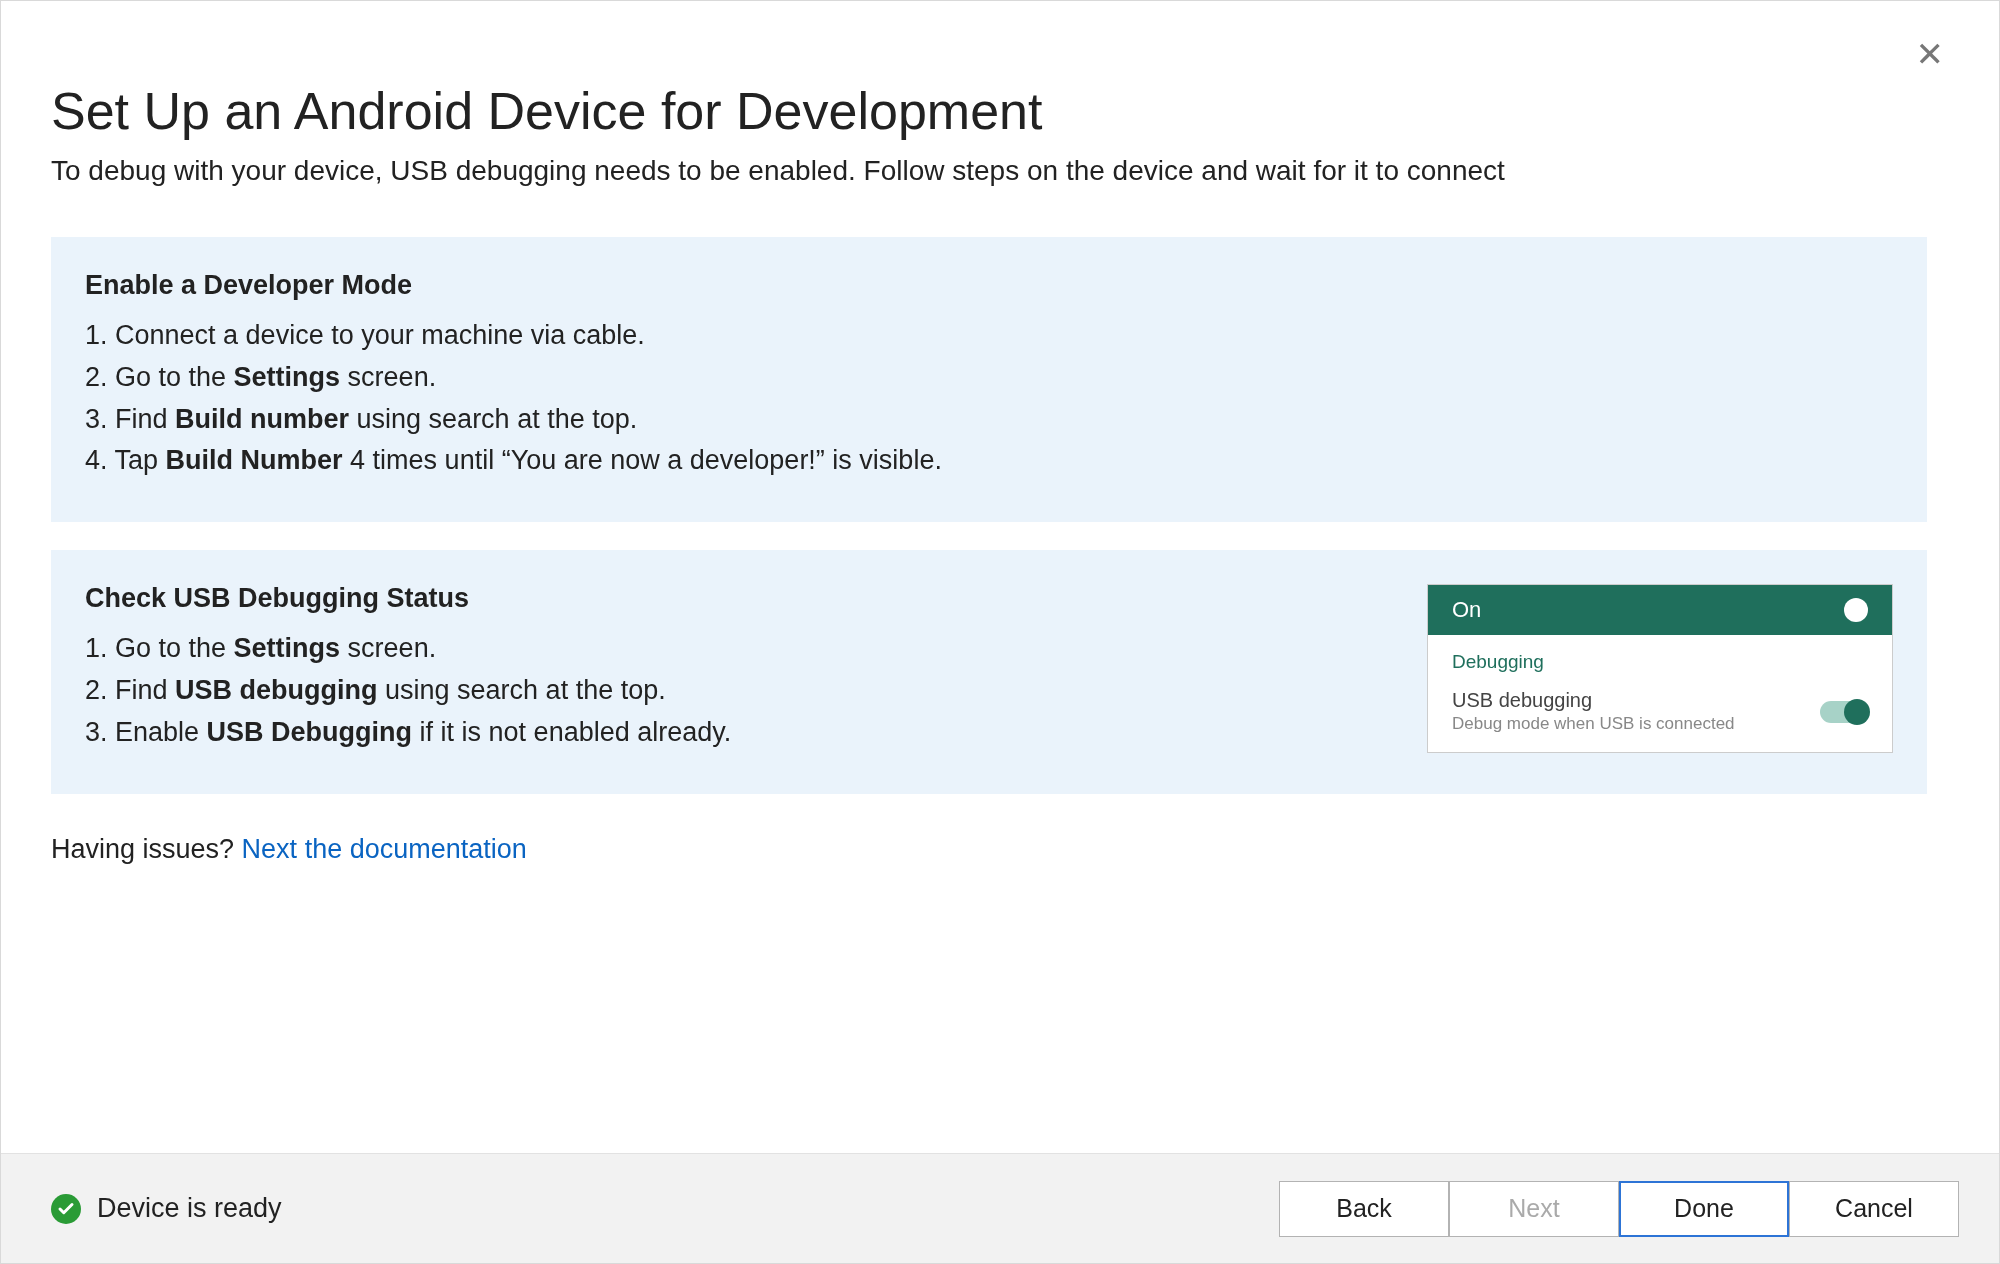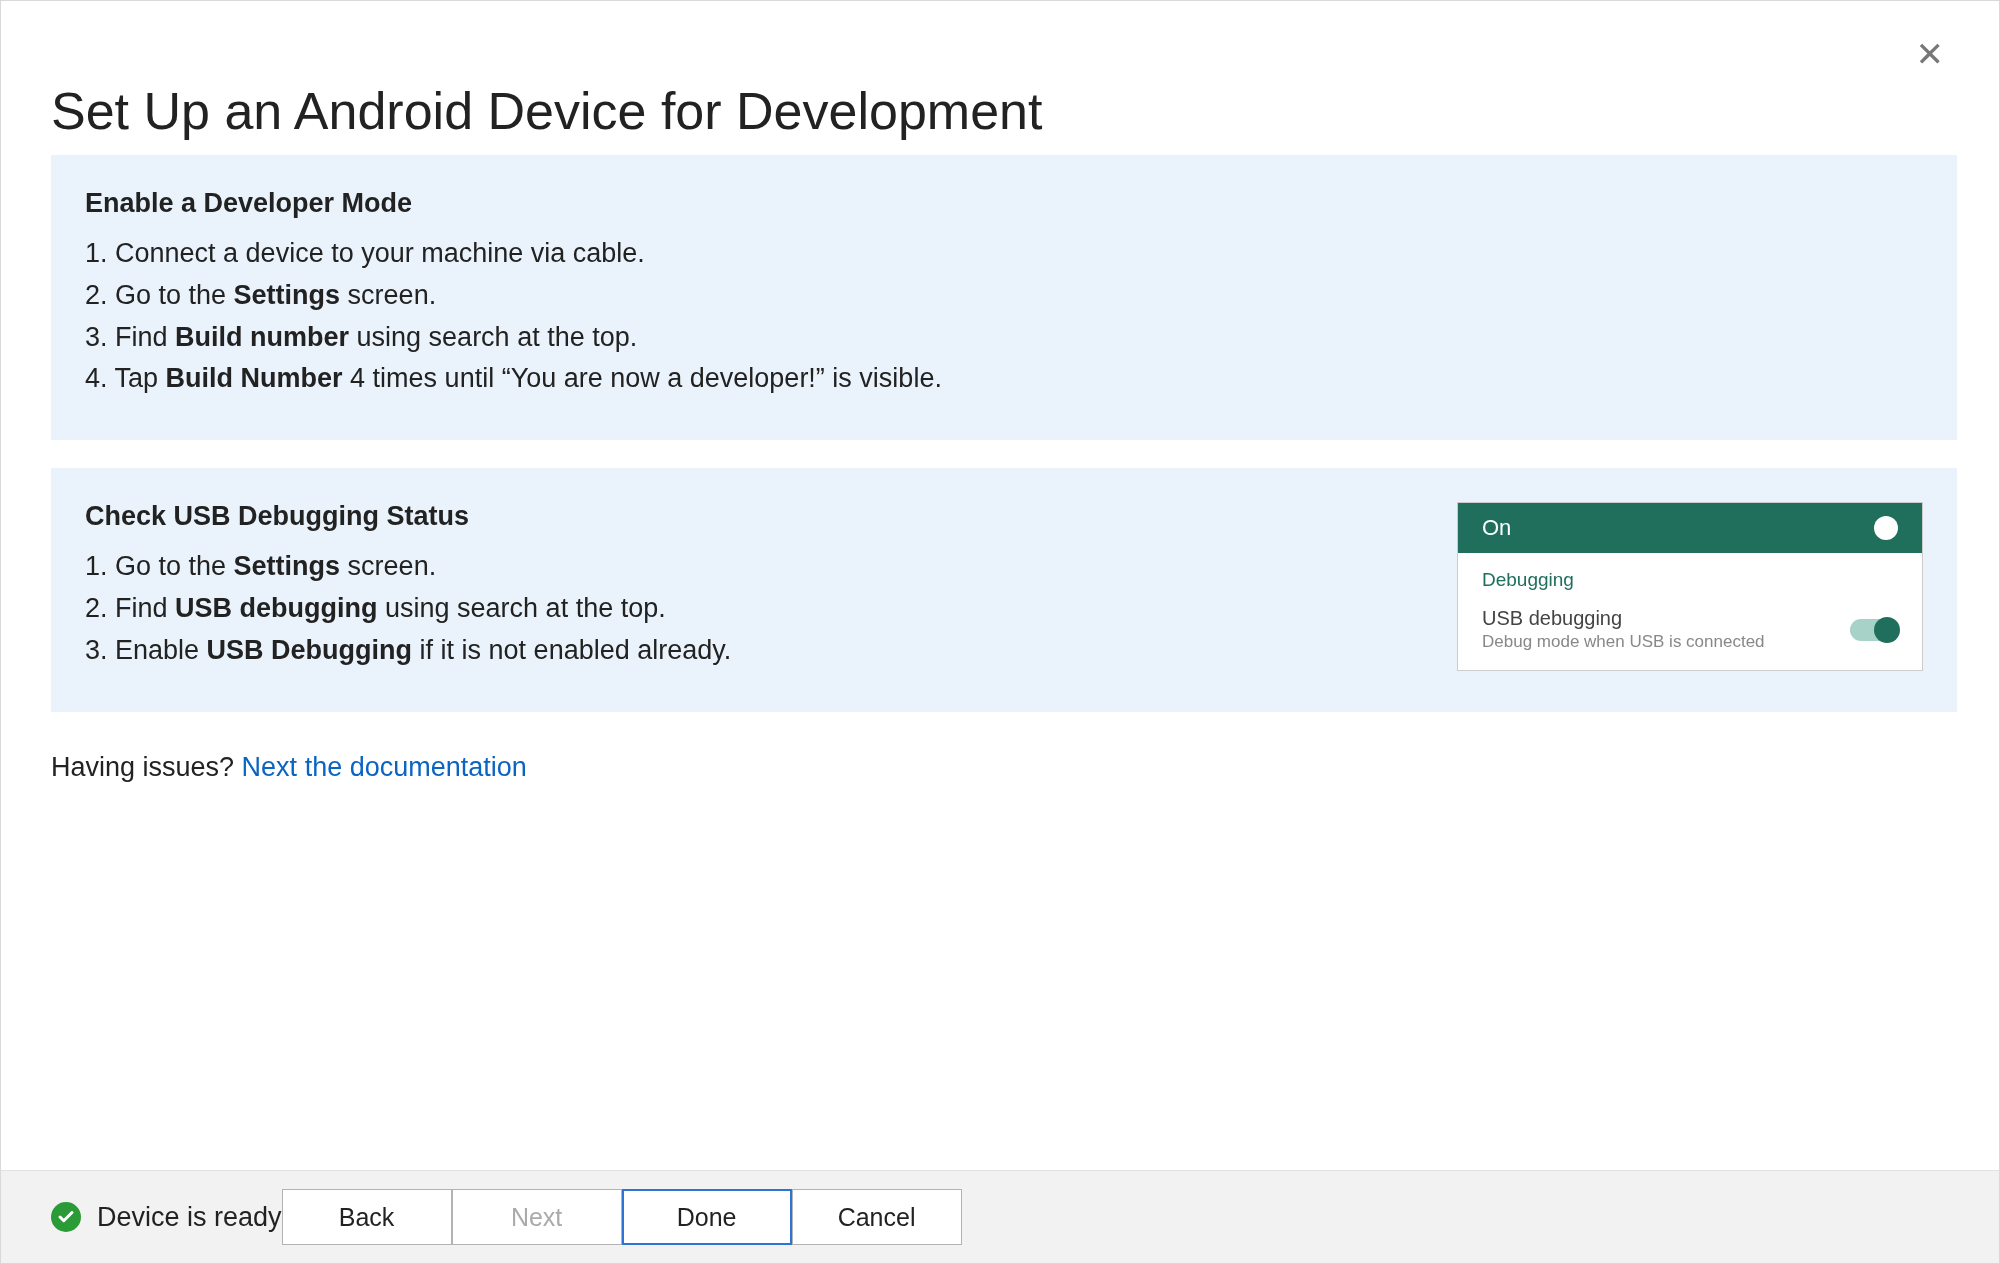--- a/index.html
+++ b/index.html
@@ -17,21 +17,21 @@
     position: absolute;
     top: 36px;
     right: 55px;
     font-size: 34px;
     color: #777;
     font-weight: 300;
     cursor: pointer;
     line-height: 1;
   }
   .content {
-    padding: 80px 42px 0 50px;
+    padding: 80px 72px 0 50px;
   }
   .title {
     font-size: 52px;
     font-weight: 400;
     color: #222;
     margin-bottom: 14px;
   }
   .subtitle {
     font-size: 28px;
     font-weight: 400;
@@ -134,25 +134,26 @@
   .issues {
     font-size: 27px;
     color: #222;
     padding: 12px 50px 0 50px;
   }
   .issues a { color: #0a64c2; text-decoration: none; cursor: pointer; }
   
   .footer {
     position: absolute;
     left: 0; right: 0; bottom: 0;
-    height: 93px;
+    height: 110px;
     background: #f2f2f2;
     border-top: 1px solid #e2e2e2;
     display: flex;
     align-items: center;
+    justify-content: space-between;
     padding: 0 40px 0 50px;
   }
   .status {
     display: flex;
     align-items: center;
     gap: 16px;
     font-size: 27px;
     color: #222;
   }
   .check-circle {
@@ -177,20 +178,21 @@
   .btn.disabled { color: #aaa; cursor: default; }
   .btn.primary { border: 2px solid #2d74d6; }
 </style>
 </head>
 <body>
 
 <div class="close-x">✕</div>
 
 <div class="content">
   <div class="title">Set Up an Android Device for Development</div>
+  <div class="subtitle">To debug with your device, USB debugging needs to be enabled. Follow steps on the device and wait for it to connect</div>
 
   <div class="panel">
     <div class="panel-left">
       <div class="panel-heading">Enable a Developer Mode</div>
       <span class="line">1. Connect a device to your machine via cable.</span>
       <span class="line">
         <span>2. Go to the </span><b>Settings</b><span> screen.</span>
       </span>
       <span class="line">
         <span>3. Find </span><b>Build number</b><span> using search at the top.</span>

